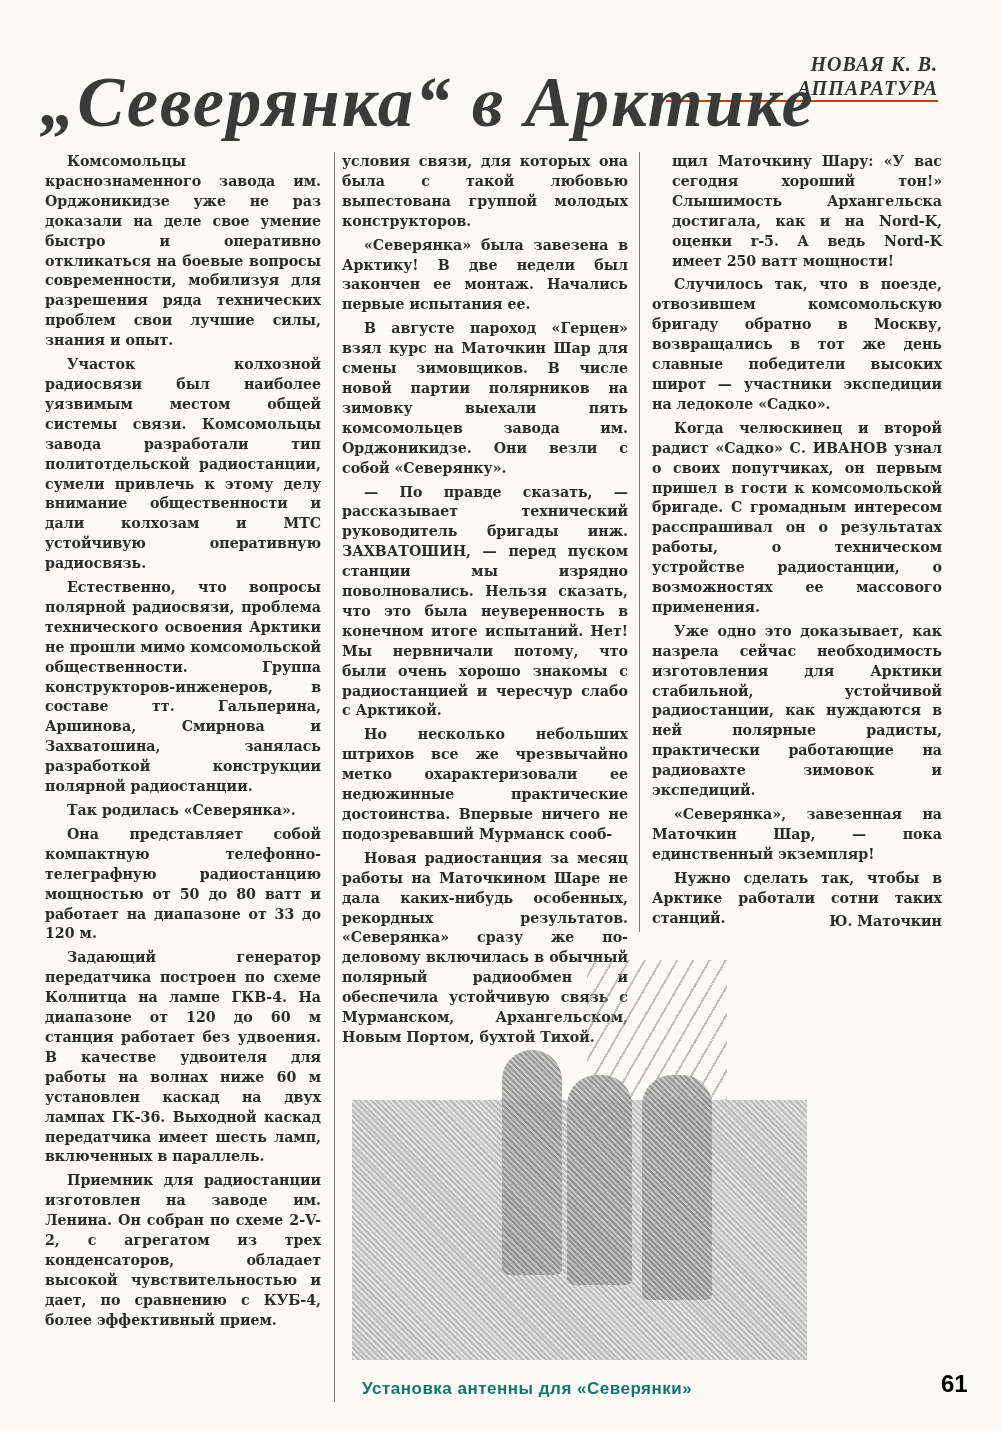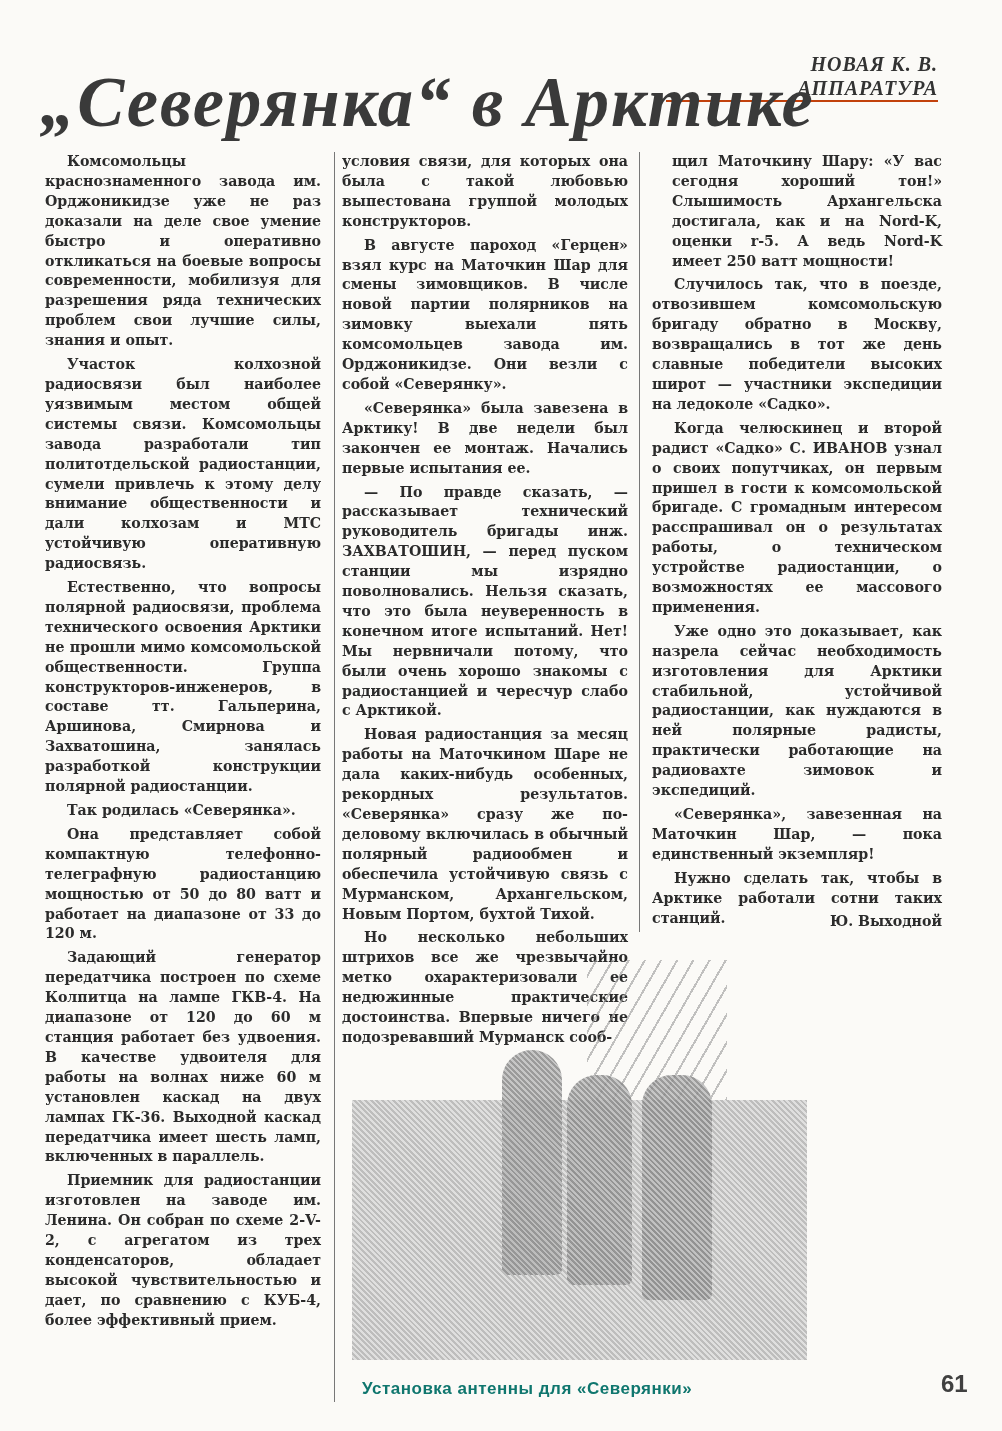--- a/index.html
+++ b/index.html
@@ -11,21 +11,21 @@
   .col1 { left: 45px; top: 152px; width: 276px; }
   .col2 { left: 342px; top: 152px; width: 286px; }
   .col3 { left: 652px; top: 152px; width: 290px; }
   .rule { position: absolute; width: 1px; background: #777; }
   .signature { display: block; text-align: right; margin-top: -20px; }
   .photo { position: absolute; left: 352px; top: 955px; width: 455px; height: 405px; overflow: hidden; }
   .photo-ground { position: absolute; left: 0; top: 145px; width: 455px; height: 260px; background: repeating-linear-gradient(45deg, #a9a9a9 0 2px, #d6d6d6 2px 4px); opacity: 0.75; }
   .photo-mast { position: absolute; left: 235px; top: 5px; width: 140px; height: 140px; background: repeating-linear-gradient(-60deg, #999 0 2px, transparent 2px 14px); opacity: 0.6; }
   .photo-figure { position: absolute; background: repeating-linear-gradient(45deg, #8a8a8a 0 2px, #bdbdbd 2px 4px); border-radius: 30px 30px 6px 6px; opacity: 0.85; }
   .caption { position: absolute; left: 362px; top: 1379px; font-family: "Liberation Sans", sans-serif; font-weight: bold; font-size: 17px; color: #0f766e; letter-spacing: 0.5px; }
-  .page-number { position: absolute; left: 941px; top: 1370px; font-family: "Liberation Sans", sans-serif; font-weight: bold; font-size: 24px; color: #404040; }
+  .page-number { position: absolute; left: 941px; top: 1370px; font-family: "Liberation Sans", sans-serif; font-weight: bold; font-size: 24px; color: #000000; }
 </style>
 </head>
 <body>
 
 <div class="rubric">НОВАЯ К. В. АППАРАТУРА</div>
 <h1 class="headline" style="margin:0;">„Северянка“ в Арктике</h1>
 
 <div class="rule" style="left:334px; top:152px; height:1250px;"></div>
 <div class="rule" style="left:639px; top:152px; height:780px;"></div>
 
@@ -35,35 +35,35 @@
   <p>Естественно, что вопросы полярной радиосвязи, проблема технического освоения Арктики не прошли мимо комсомольской общественности. Группа конструкторов-инженеров, в составе тт. Гальперина, Аршинова, Смирнова и Захватошина, занялась разработкой конструкции полярной радиостанции.</p>
   <p>Так родилась «Северянка».</p>
   <p>Она представляет собой компактную телефонно-телеграфную радиостанцию мощностью от 50 до 80 ватт и работает на диапазоне от 33 до 120 м.</p>
   <p>Задающий генератор передатчика построен по схеме Колпитца на лампе ГКВ-4. На диапазоне от 120 до 60 м станция работает без удвоения. В качестве удвоителя для работы на волнах ниже 60 м установлен каскад на двух лампах ГК-36. Выходной каскад передатчика имеет шесть ламп, включенных в параллель.</p>
   <p>Приемник для радиостанции изготовлен на заводе им. Ленина. Он собран по схеме 2-V-2, с агрегатом из трех конденсаторов, обладает высокой чувствительностью и дает, по сравнению с КУБ-4, более эффективный прием.</p>
 
 </div>
 
 <div class="col col2">
   <p style="text-indent:0;">условия связи, для которых она была с такой любовью выпестована группой молодых конструкторов.</p>
+  <p>«Северянка» была завезена в Арктику! В две недели был закончен ее монтаж. Начались первые испытания ее.</p>
   <p>В августе пароход «Герцен» взял курс на Маточкин Шар для смены зимовщиков. В числе новой партии полярников на зимовку выехали пять комсомольцев завода им. Орджоникидзе. Они везли с собой «Северянку».</p>
-  <p>«Северянка» была завезена в Арктику! В две недели был закончен ее монтаж. Начались первые испытания ее.</p>
   <p>— По правде сказать, — рассказывает технический руководитель бригады инж. ЗАХВАТОШИН, — перед пуском станции мы изрядно поволновались. Нельзя сказать, что это была неуверенность в конечном итоге испытаний. Нет! Мы нервничали потому, что были очень хорошо знакомы с радиостанцией и чересчур слабо с Арктикой.</p>
+  <p>Но несколько небольших штрихов все же чрезвычайно метко охарактеризовали ее недюжинные практические достоинства. Впервые ничего не подозревавший Мурманск сооб-</p>
   <p>Новая радиостанция за месяц работы на Маточкином Шаре не дала каких-нибудь особенных, рекордных результатов. «Северянка» сразу же по-деловому включилась в обычный полярный радиообмен и обеспечила устойчивую связь с Мурманском, Архангельском, Новым Портом, бухтой Тихой.</p>
-  <p>Но несколько небольших штрихов все же чрезвычайно метко охарактеризовали ее недюжинные практические достоинства. Впервые ничего не подозревавший Мурманск сооб-</p>
 </div>
 
 <div class="col col3">
   <p style="text-indent:0;margin-left:20px;">щил Маточкину Шару: «У вас сегодня хороший тон!» Слышимость Архангельска достигала, как и на Nord-K, оценки r-5. А ведь Nord-K имеет 250 ватт мощности!</p>
   <p>Случилось так, что в поезде, отвозившем комсомольскую бригаду обратно в Москву, возвращались в тот же день славные победители высоких широт — участники экспедиции на ледоколе «Садко».</p>
   <p>Когда челюскинец и второй радист «Садко» С. ИВАНОВ узнал о своих попутчиках, он первым пришел в гости к комсомольской бригаде. С громадным интересом расспрашивал он о результатах работы, о техническом устройстве радиостанции, о возможностях ее массового применения.</p>
   <p>Уже одно это доказывает, как назрела сейчас необходимость изготовления для Арктики стабильной, устойчивой радиостанции, как нуждаются в ней полярные радисты, практически работающие на радиовахте зимовок и экспедиций.</p>
   <p>«Северянка», завезенная на Маточкин Шар, — пока единственный экземпляр!</p>
   <p>Нужно сделать так, чтобы в Арктике работали сотни таких станций.</p>
-  <span class="signature">Ю. Выходной</span>
+  <span class="signature">Ю. Маточкин</span>
 </div>
 
 <div class="photo">
   <div class="photo-mast"></div>
   <div class="photo-ground"></div>
   <div class="photo-figure" style="left:150px; top:95px; width:60px; height:225px;"></div>
   <div class="photo-figure" style="left:215px; top:120px; width:65px; height:210px;"></div>
   <div class="photo-figure" style="left:290px; top:120px; width:70px; height:225px;"></div>
 
 </div>

